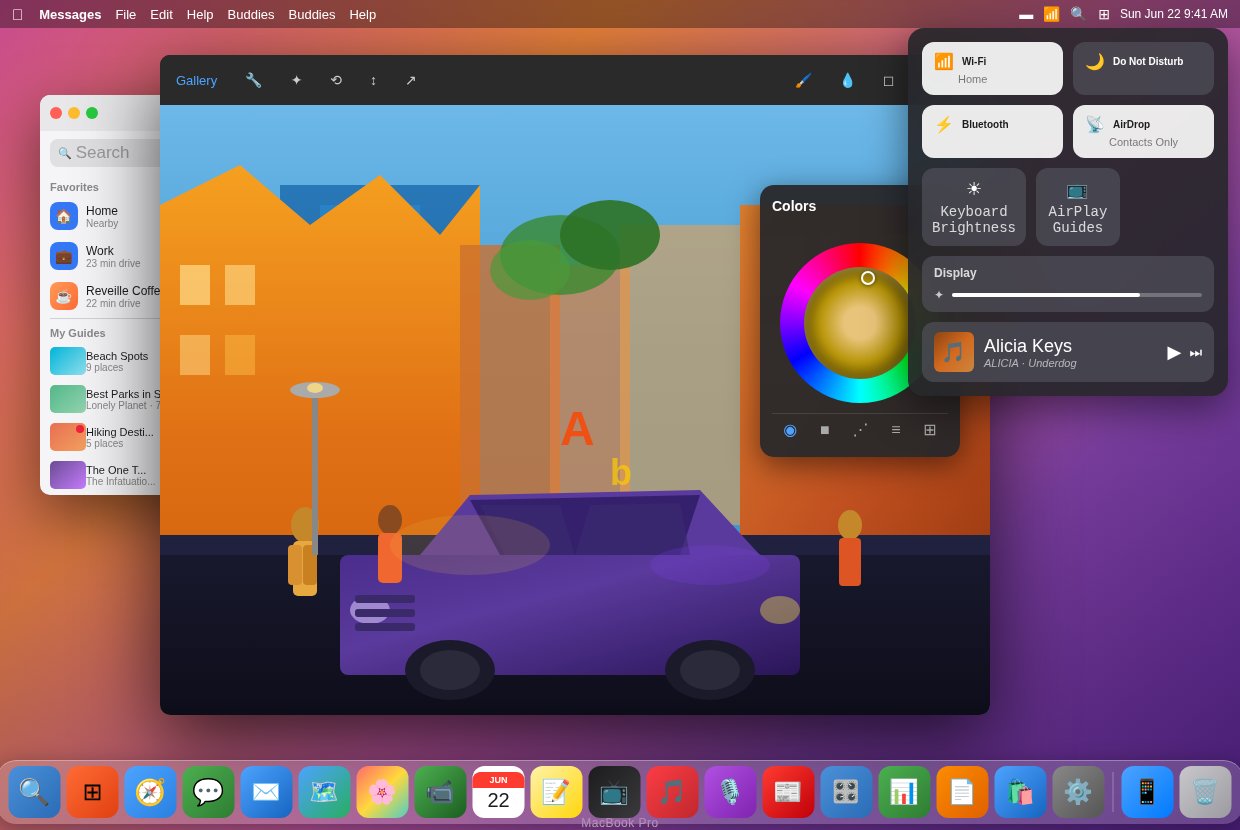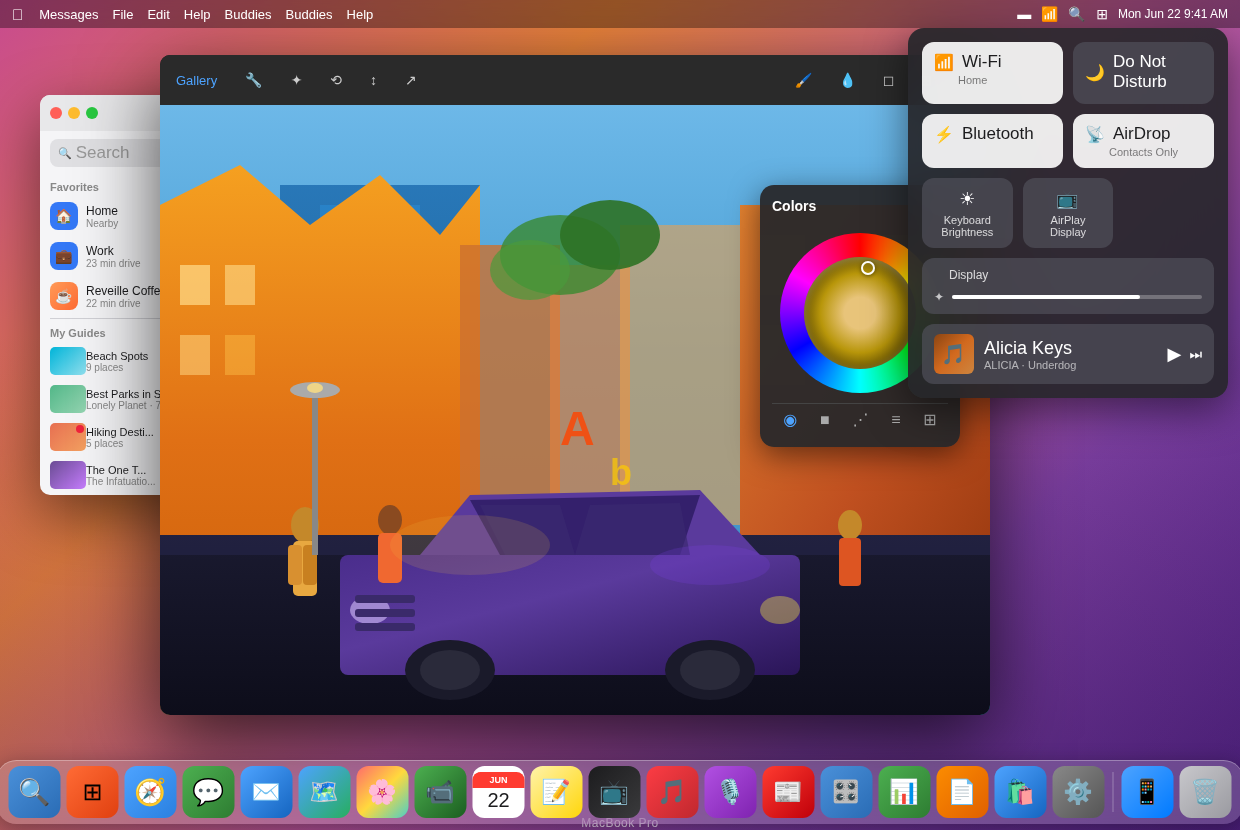--- a/index.html
+++ b/index.html
@@ -220,21 +220,21 @@
       background: rgba(40,40,42,0.95);
       border-radius: 14px;
       padding: 12px;
       z-index: 50;
       box-shadow: 0 8px 30px rgba(0,0,0,0.5);
     }
     .colors-panel-header {
       display: flex;
       align-items: center;
       justify-content: space-between;
-      margin-bottom: 18px;
+      margin-bottom: 28px;
       text-align: center;
     }
     .colors-title {
       font-size: 14px;
       font-weight: 600;
       color: white;
     }
     .colors-close {
       width: 18px;
       height: 18px;
@@ -336,22 +336,22 @@
     .cc-tile-header {
       display: flex;
       align-items: center;
       gap: 8px;
       margin-bottom: 2px;
     }
     .cc-icon {
       font-size: 16px;
     }
     .cc-tile-name {
-      font-size: 17px;
-      font-weight: 400;
+      font-size: 10px;
+      font-weight: 700;
       color: white;
     }
     .cc-tile.active .cc-tile-name { color: #1c1c1e; }
     .cc-tile-sub {
       font-size: 11px;
       color: rgba(255,255,255,0.6);
       padding-left: 24px;
     }
     .cc-tile.active .cc-tile-sub { color: rgba(0,0,0,0.5); }
     .cc-tile.active .cc-icon { color: #1c1c1e; }
@@ -366,34 +366,33 @@
       background: rgba(80,80,90,0.7);
       border-radius: 12px;
       padding: 10px;
       display: flex;
       flex-direction: column;
       align-items: center;
       gap: 4px;
       cursor: pointer;
     }
     .cc-small-icon { font-size: 18px; color: white; }
-    .cc-small-label { font-size: 11px; color: rgba(255,255,255,0.8); text-align: center; }
+    .cc-small-label { font-size: 14px; color: rgba(255,255,255,0.8); text-align: center; font-family: Liberation Mono, monospace; }
 
     .cc-display-section {
       background: rgba(80,80,90,0.7);
       border-radius: 12px;
       padding: 10px 12px;
       margin-bottom: 10px;
     }
     .cc-section-label {
       font-size: 12px;
-      font-weight: 400;
+      font-weight: 700;
       color: rgba(255,255,255,0.8);
       margin-bottom: 8px;
-      margin-left: 15px;
     }
     .cc-slider {
       width: 100%;
       height: 4px;
       background: rgba(255,255,255,0.25);
       border-radius: 2px;
       position: relative;
     }
     .cc-slider-fill {
       height: 100%;
@@ -434,21 +433,21 @@
       background: linear-gradient(135deg, #8b4513 0%, #d2691e 50%, #cd853f 100%);
       flex-shrink: 0;
       overflow: hidden;
       display: flex;
       align-items: center;
       justify-content: center;
       font-size: 20px;
     }
     .cc-track-info { flex: 1; }
     .cc-track-name { font-size: 18px; font-weight: 500; color: white; }
-    .cc-track-artist { font-size: 11px; color: rgba(255,255,255,0.6); }
+    .cc-track-artist { font-size: 11px; color: rgba(255,255,255,0.6); font-style: italic; }
     .cc-playback {
       display: flex;
       align-items: center;
       gap: 8px;
     }
     .cc-play-btn { font-size: 18px; color: white; cursor: pointer; }
 
     
     .dock {
       position: absolute;
@@ -506,34 +505,34 @@
     }
   </style>
 </head>
 <body>
 
 <div class="desktop"></div>
 
 <div class="menubar">
   <div class="menubar-left">
     <span class="apple-logo"></span>
-    <span style="font-weight:400">Messages</span>
+    <span style="font-weight:700">Messages</span>
     <span>File</span>
     <span>Edit</span>
     <span>Help</span>
     <span>Buddies</span>
     <span>Buddies</span>
     <span>Help</span>
   </div>
   <div class="menubar-right">
     <span class="menubar-icon">▬</span>
     <span class="menubar-icon">📶</span>
     <span class="menubar-icon">🔍</span>
     <span class="menubar-icon">⊞</span>
-    <span style="font-size:12px">Mon Jun 22  9:41 AM</span>
+    <span style="font-size:12px">Sun Jun 22  9:41 AM</span>
   </div>
 </div>
 
 <div class="maps-window">
   <div class="maps-titlebar">
     <div class="traffic-light tl-close"></div>
     <div class="traffic-light tl-min"></div>
     <div class="traffic-light tl-max"></div>
   </div>
   <div class="maps-search">
@@ -789,21 +788,21 @@
     </div>
   </div>
 
   <div class="cc-row2">
     <div class="cc-small-tile">
       <span class="cc-small-icon">☀</span>
       <span class="cc-small-label">Keyboard Brightness</span>
     </div>
     <div class="cc-small-tile">
       <span class="cc-small-icon">📺</span>
-      <span class="cc-small-label">AirPlay Display</span>
+      <span class="cc-small-label">AirPlay Guides</span>
     </div>
     <div style="background:transparent"></div>
   </div>
 
   <div class="cc-display-section">
     <div class="cc-section-label">Display</div>
     <div class="cc-slider-row">
       <span class="cc-slider-icon">✦</span>
       <div class="cc-slider" style="flex:1">
         <div class="cc-slider-fill" style="width:75%"></div>

